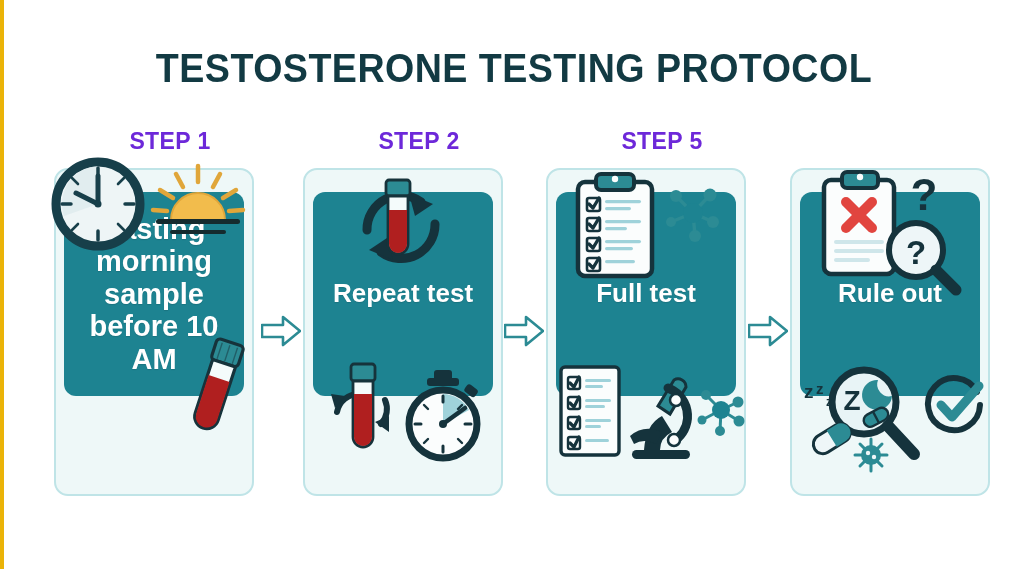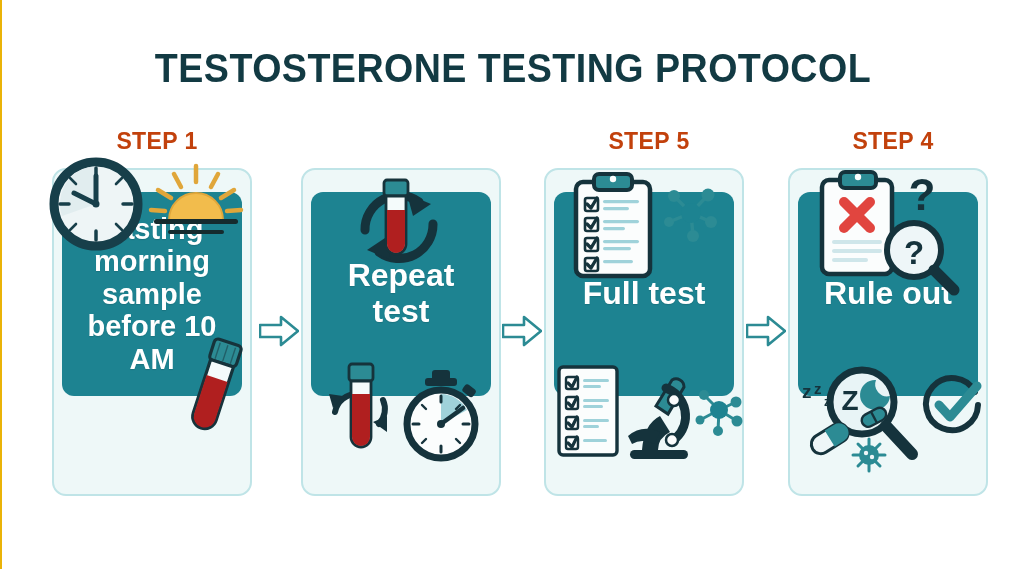--- a/index.html
+++ b/index.html
@@ -11,21 +11,21 @@
     width: 1024px;
     height: 569px;
     overflow: hidden;
     font-family: "Liberation Sans", sans-serif;
     position: relative;
   }
   .canvas {
     position: absolute;
     inset: 0;
     background: #ffffff;
-    border-left: 2px solid #eab308;
+    border-left: 4px solid #eab308;
   }
   .title {
     position: absolute;
     top: 46px;
     left: 0;
     width: 100%;
     text-align: center;
     font-size: 40px;
     font-weight: 700;
     letter-spacing: 0.5px;
@@ -48,26 +48,26 @@
     height: 368px;
   }
   .step-1 { left: 0px; }
   .step-2 { left: 249px; }
   .step-3 { left: 492px; }
   .step-4 { left: 736px; }
 
   .step-label {
     position: absolute;
     top: 0;
-    left: 5px;
+    left: 16px;
     width: 100%;
     text-align: center;
     font-size: 23px;
     font-weight: 700;
-    color: #c2410c;
+    color: #6d28d9;
     letter-spacing: 0.4px;
   }
   .panel {
     position: absolute;
     top: 40px;
     left: 6px;
     right: 6px;
     bottom: 0;
     background: #eef8f8;
     border: 2px solid #bfe4e7;
@@ -88,21 +88,21 @@
   }
   .card-text {
     color: #ffffff;
     font-size: 29px;
     line-height: 1.12;
     font-weight: 700;
     text-align: center;
     padding: 0 6px;
     text-shadow: 0 1px 1px rgba(0,0,0,0.12);
   }
-  .card-2 .card-text, .card-3 .card-text, .card-4 .card-text { font-size: 32px; }
+  .card-2 .card-text, .card-3 .card-text, .card-4 .card-text { font-size: 26px; }
 
   
   .arrow {
     position: absolute;
     top: 186px;
     width: 40px;
     height: 34px;
     z-index: 6;
   }
   .arrow-1 { left: 213px; }
@@ -171,20 +171,21 @@
           </g>
         </svg>
       </div>
 
       <div class="card card-1">
         <div class="card-text">Fasting morning sample before 10 AM</div>
       </div>
     </div>
 
     <div class="step step-2">
+      <div class="step-label">STEP 2</div>
       <div class="panel"></div>
 
       <div class="icon-layer">
 
         <svg class="ico" style="left:48px; top:44px;" width="112" height="110" viewBox="0 0 112 110">
           <path d="M22 58 A34 34 0 0 1 76 30" fill="none" stroke="#15333c" stroke-width="9" stroke-linecap="round"></path>
           <polygon points="88,32 64,22 70,44" fill="#15333c"></polygon>
           <path d="M90 52 A34 34 0 0 1 36 80" fill="none" stroke="#15333c" stroke-width="9" stroke-linecap="round"></path>
           <polygon points="24,78 48,88 42,66" fill="#15333c"></polygon>
         </svg>
@@ -334,21 +335,20 @@
           <circle cx="25" cy="45" r="5" fill="#2c8b94"></circle>
         </svg>
       </div>
 
       <div class="card card-3">
         <div class="card-text">Full test</div>
       </div>
     </div>
 
     <div class="step step-4">
-      <div class="step-label">STEP 4</div>
       <div class="panel"></div>
 
       <div class="icon-layer">
 
         <svg class="ico" style="left:36px; top:42px;" width="82" height="108" viewBox="0 0 82 108">
           <rect x="4" y="10" width="70" height="94" rx="7" fill="#fbfdfd" stroke="#15333c" stroke-width="4.5"></rect>
           <rect x="22" y="2" width="36" height="16" rx="5" fill="#2c8b94" stroke="#15333c" stroke-width="4"></rect>
           <circle cx="40" cy="7" r="3.2" fill="#fbfdfd"></circle>
           <g stroke="#e1453f" stroke-width="10" stroke-linecap="round">
             <line x1="26" y1="32" x2="52" y2="58"></line>

